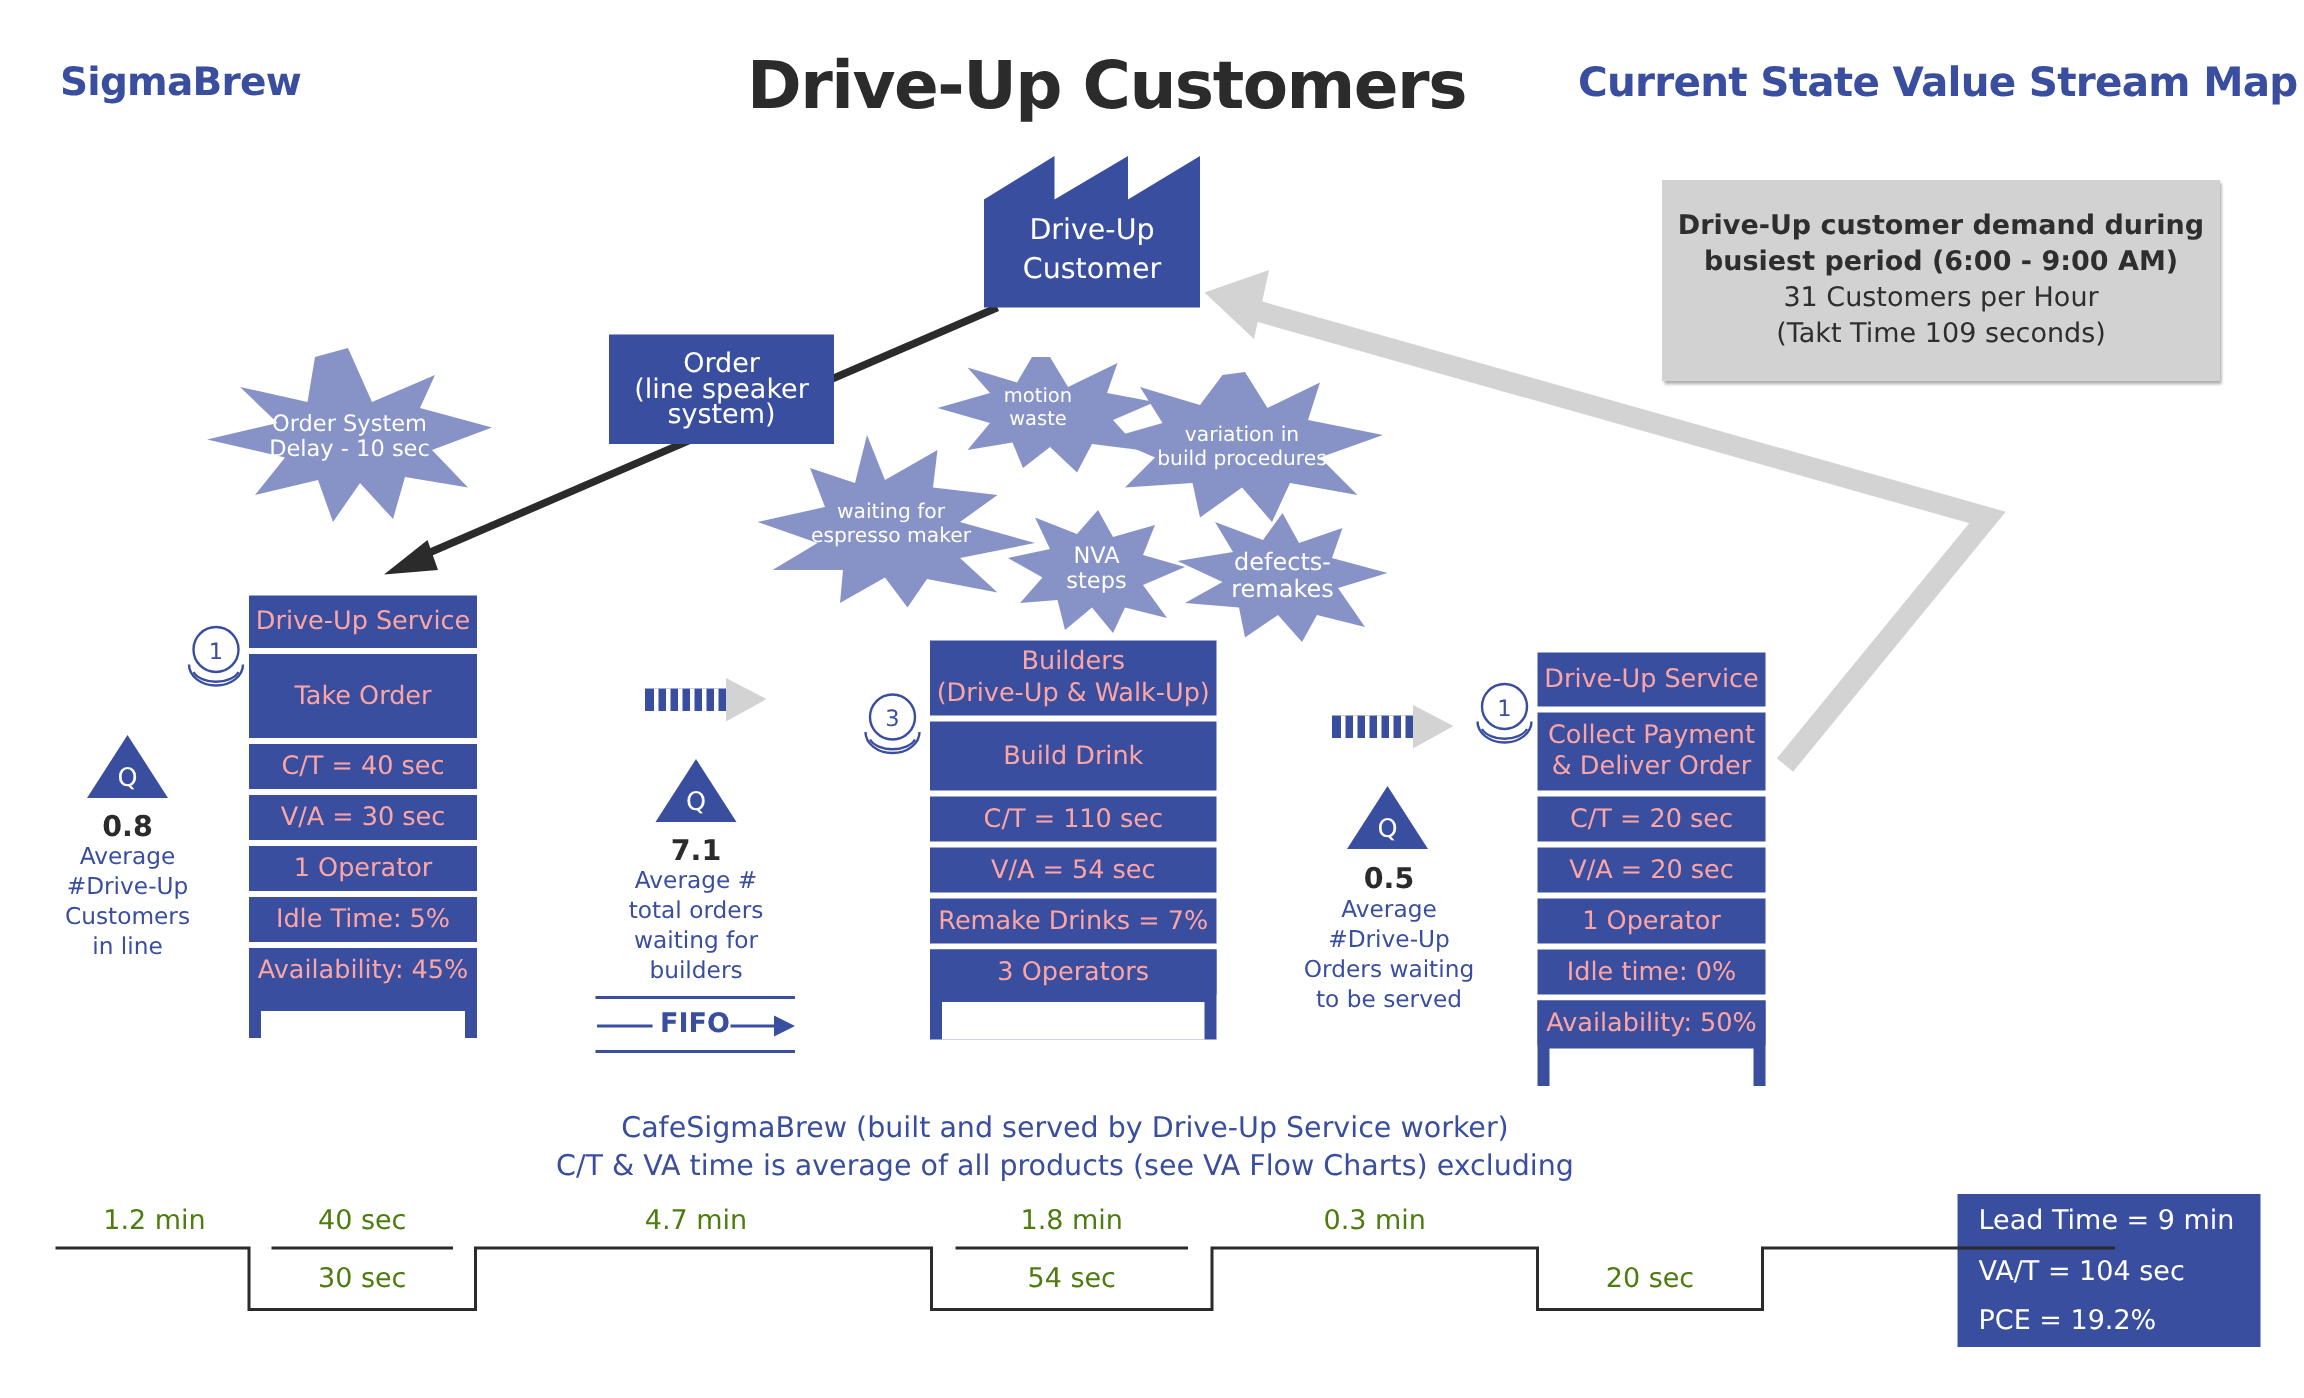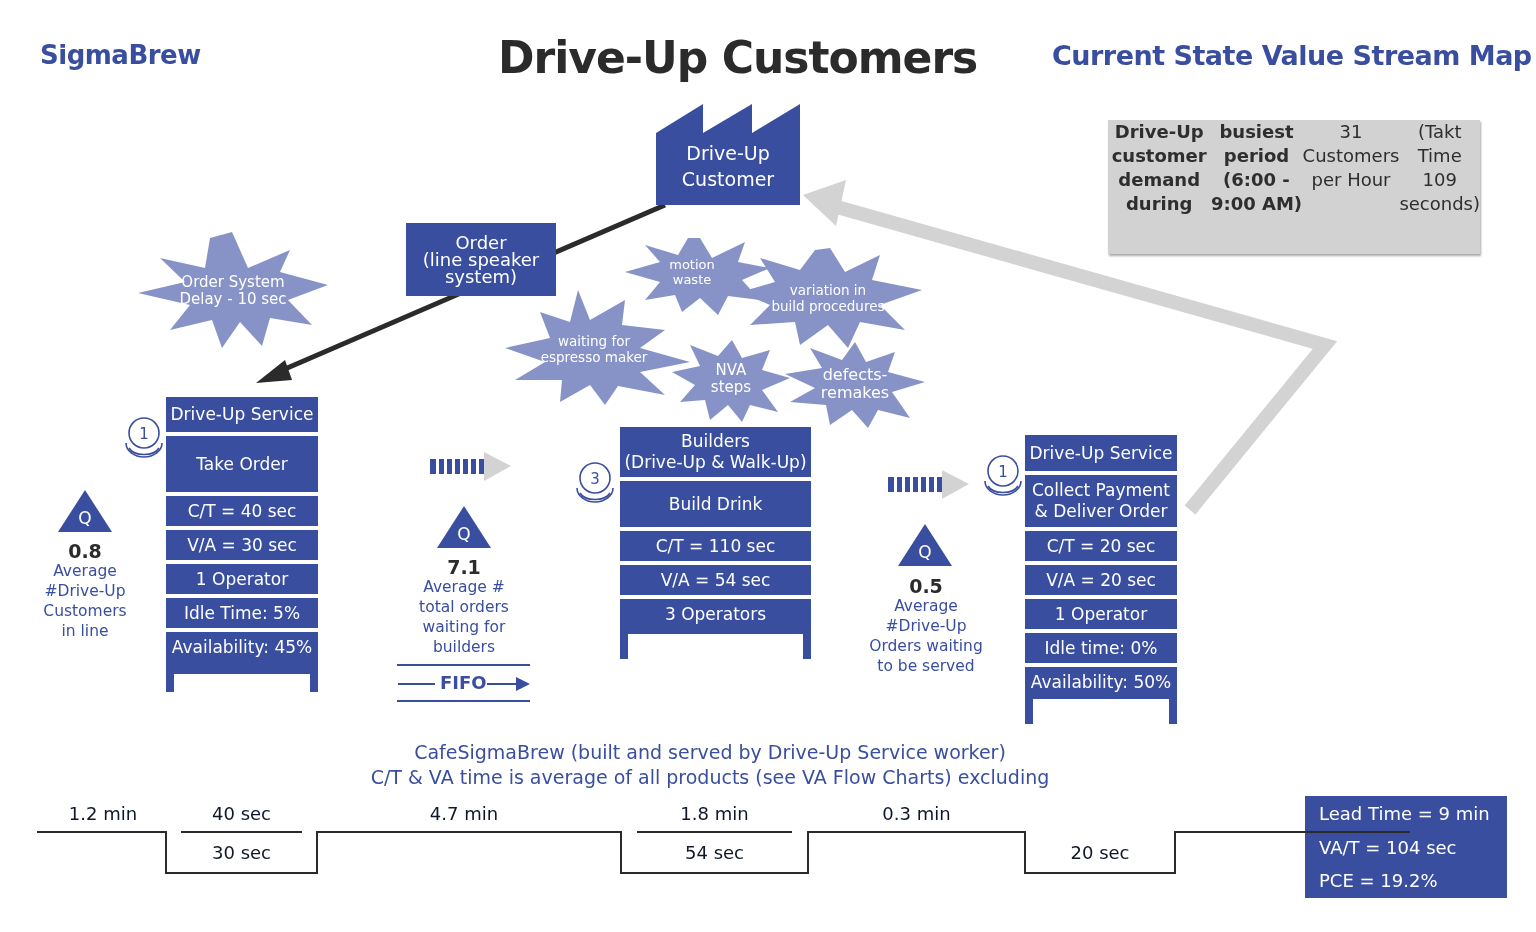--- a/index.html
+++ b/index.html
@@ -4,37 +4,37 @@
 <style>
   html, body { margin:0; padding:0; background:#ffffff; }
   body { width:1536px; height:932px; position:relative; overflow:hidden;
          font-family:"DejaVu Sans", sans-serif; }
   .abs { position:absolute; }
   .brand { left:40px; top:40px; font-size:26px; font-weight:bold; color:#3a4ea0; letter-spacing:-0.5px; }
   .title { left:498px; top:32px; font-size:44px; font-weight:bold; color:#2b2b2b; letter-spacing:-1px; }
   .subtitle { left:1052px; top:40px; font-size:27px; font-weight:bold; color:#3a4ea0; letter-spacing:-0.5px; }
   .demand { left:1108px; top:120px; width:372px; height:134px; background:#d2d2d2;
             box-shadow:1px 2px 2px #aaa; color:#2e2e2e; text-align:center; font-size:18px; line-height:24px;
-            display:flex; flex-direction:row; justify-content:center; }
+            display:flex; flex-direction:column; justify-content:center; }
   .demand .bold { font-weight:bold; }
   svg.overlay { position:absolute; left:0; top:0; }
   .factory-text { left:656px; top:140px; width:144px; text-align:center; color:#fff; font-size:19px; line-height:26px; }
   .order-box { left:406px; top:223px; width:150px; height:73px; background:#3a4ea0; color:#fff;
                text-align:center; font-size:18px; line-height:17px; display:flex; flex-direction:column; justify-content:center; }
   .burst-label { color:#fff; text-align:center; position:absolute; line-height:1.15; }
   .proc { position:absolute; }
-  .cell { background:#3a4ea0; color:#ffffff; text-align:right; font-size:17px; margin-bottom:4px;
+  .cell { background:#3a4ea0; color:#fca5a5; text-align:right; font-size:17px; margin-bottom:4px;
           display:flex; align-items:center; justify-content:center; line-height:21px; }
   .cell.last { margin-bottom:0; }
   .legbox { background:#3a4ea0; position:relative; }
   .legbox .hole { position:absolute; left:8px; right:8px; bottom:0; height:18px; background:#fff; }
   .qtext { position:absolute; text-align:center; color:#3a4ea0; font-size:15.5px; line-height:20px; }
   .qtext .num { color:#2b2b2b; font-weight:bold; font-size:19px; line-height:20px; }
   .note { left:330px; top:740px; width:760px; text-align:center; color:#3a4ea0; font-size:19px; line-height:25px; }
-  .tl { position:absolute; font-size:18px; color:#0f172a; text-align:center; }
+  .tl { position:absolute; font-size:18px; color:#4d7c0f; text-align:center; }
   .summary { left:1305px; top:796px; width:202px; height:102px; background:#3a4ea0; color:#fff; font-size:18px; }
   .summary div { position:absolute; left:14px; }
   .fifo { left:440px; top:672px; font-size:18px; color:#3a4ea0; font-weight:bold; }
 </style>
 </head>
 <body>
 
 <div class="abs brand">SigmaBrew</div>
 <div class="abs title">Drive-Up Customers</div>
 <div class="abs subtitle">Current State Value Stream Map</div>
@@ -187,20 +187,21 @@
 </div>
 
 <div class="proc" style="left:620px;top:427px;width:191px;">
   <div class="cell" style="height:50px;flex-direction:column;line-height:21px;">
     <div>Builders</div>
     <div>(Drive-Up &amp; Walk-Up)</div>
   </div>
   <div class="cell" style="height:46px;">Build Drink</div>
   <div class="cell" style="height:30px;">C/T = 110 sec</div>
   <div class="cell" style="height:30px;">V/A = 54 sec</div>
+  <div class="cell" style="height:30px;">Remake Drinks = 7%</div>
   <div class="legbox" style="height:60px;">
     <div class="cell last" style="height:30px;">3 Operators</div>
     <div class="hole" style="height:25px;"></div>
   </div>
 </div>
 
 <div class="proc" style="left:1025px;top:435px;width:152px;">
   <div class="cell" style="height:36px;">Drive-Up Service</div>
   <div class="cell" style="height:52px;flex-direction:column;line-height:21px;">
     <div>Collect Payment</div>

